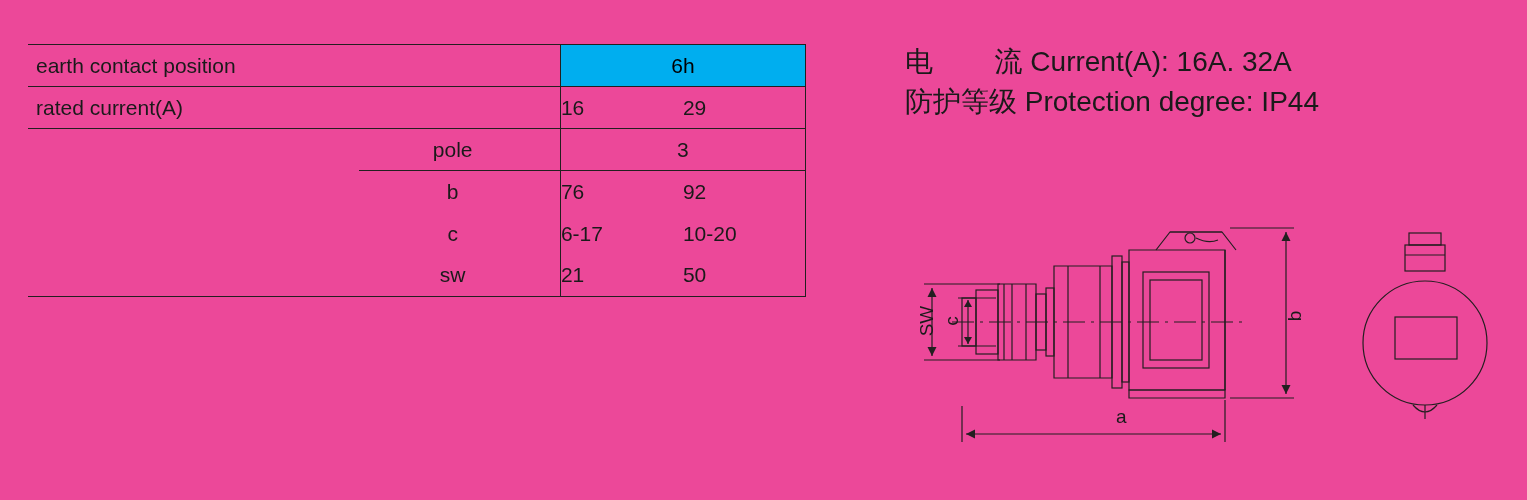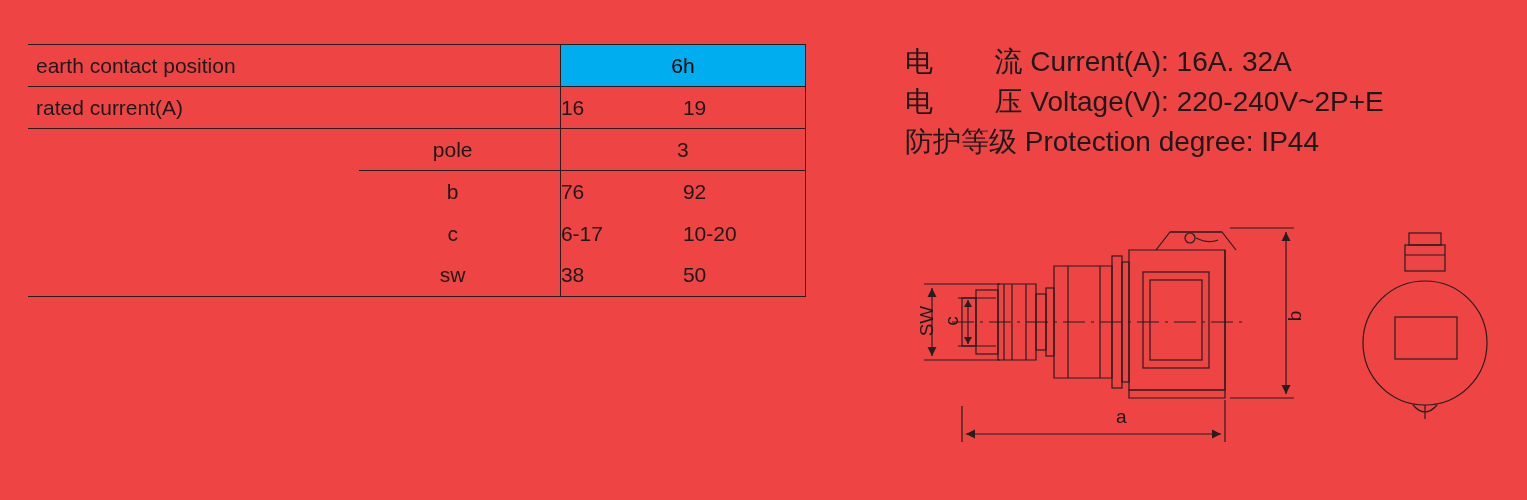--- a/index.html
+++ b/index.html
@@ -8,21 +8,21 @@
     width: 1527px; height: 500px;
     background: #ffffff;
     font-family: "Liberation Sans", sans-serif;
     color: #1a1a1a;
     overflow: hidden;
   }
   #page {
     position: relative;
     width: 1527px;
     height: 500px;
-    background: #ef4444;
+    background: #ec4899;
   }
 
   
   #spec-table {
     position: absolute;
     left: 28px;
     top: 44px;
     width: 778px;
     border-collapse: collapse;
     font-size: 21px;
@@ -109,21 +109,21 @@
     <tbody>
 
       <tr>
         <td class="cl-label bt bb" colspan="2">earth contact position</td>
         <td class="hl-cell bt bb bl br" colspan="2">6h</td>
       </tr>
 
       <tr>
         <td class="cl-label bb" colspan="2">rated current(A)</td>
         <td class="cv bb bl">16</td>
-        <td class="cv bb br">19</td>
+        <td class="cv bb br">29</td>
       </tr>
 
       <tr>
         <td class="cl-label" style="width:330px"></td>
         <td class="cl-sub bb" style="width:200px">pole</td>
         <td class="cv-wide bb bl br" colspan="2">3</td>
       </tr>
 
 
       <tr>
@@ -136,41 +136,35 @@
       <tr>
         <td class="cl-label"></td>
         <td class="cl-sub">c</td>
         <td class="cv bl">6-17</td>
         <td class="cv br">10-20</td>
       </tr>
 
       <tr>
         <td class="cl-label bb"></td>
         <td class="cl-sub bb">sw</td>
-        <td class="cv bb bl">38</td>
+        <td class="cv bb bl">21</td>
         <td class="cv bb br">50</td>
       </tr>
 
     </tbody>
   </table>
 
   <div id="info-block">
     <div class="info-line">
       <span class="cn-lead">电</span>
       <span class="gap-wide"></span>
       <span>流</span>
       <span>Current(A): 16A. 32A</span>
     </div>
     <div class="info-line">
-      <span class="cn-lead">电</span>
-      <span class="gap-wide"></span>
-      <span>压</span>
-      <span>Voltage(V): 220-240V~2P+E</span>
-    </div>
-    <div class="info-line">
       <span>防护等级</span>
       <span>Protection degree: IP44</span>
     </div>
   </div>
 
   <div id="drawing-side">
     <svg width="420" height="250" viewBox="0 0 420 250">
       <g fill="none" stroke="#231f20" stroke-width="1.2">
 
         <rect x="62" y="88" width="14" height="48"></rect>

